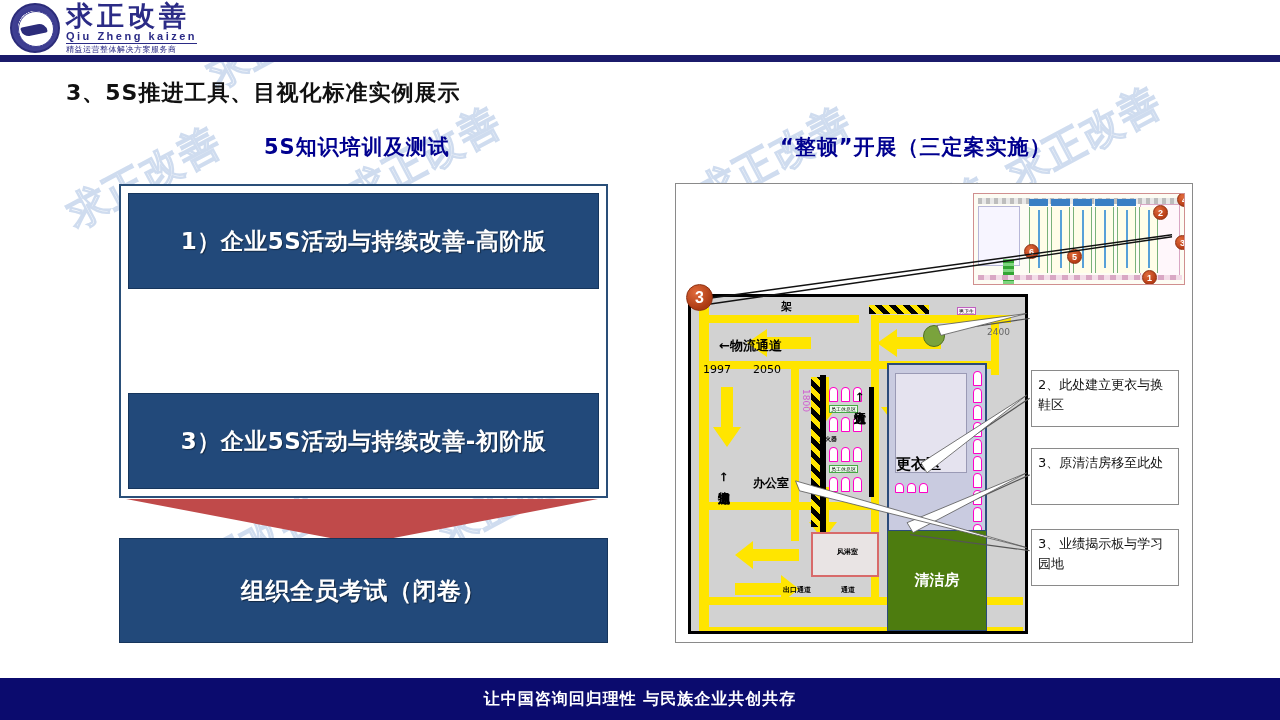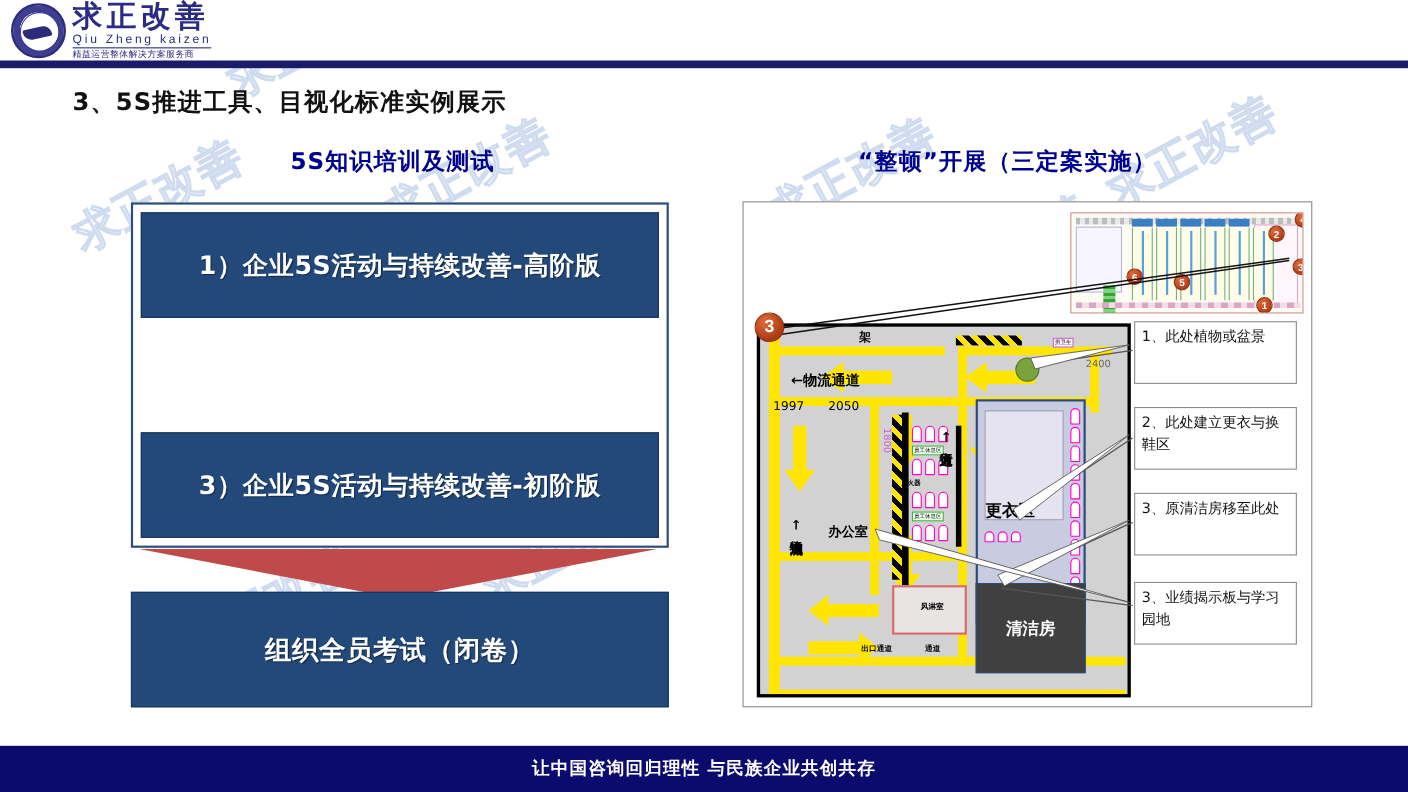--- a/index.html
+++ b/index.html
@@ -54,21 +54,21 @@
     background:#2c2c7a;
     border-radius:2px 10px 2px 10px;
     transform:rotate(-12deg);
   }
   #logo-text { display:flex; flex-direction:column; line-height:1; }
   #logo-cn {
     font-size:27px; font-weight:bold; color:#2b2b86; letter-spacing:4px;
     font-family:"DejaVu Sans","Liberation Sans",sans-serif;
   }
   #logo-en {
-    font-size:11px; font-weight:normal; color:#2b2b86; letter-spacing:2.5px;
+    font-size:11px; font-weight:bold; color:#2b2b86; letter-spacing:2.5px;
     margin-top:2px; border-bottom:1px solid #2b2b86; padding-bottom:1px;
   }
   #logo-tag {
     font-size:8px; color:#2b2b86; letter-spacing:0.5px; margin-top:2px;
     font-family:"DejaVu Sans","Liberation Sans",sans-serif;
   }
 
   
   #slide-title {
     position:absolute; left:66px; top:78px; z-index:4;
@@ -210,22 +210,22 @@
   }
   #locker-zone {
     position:absolute; left:196px; top:66px; width:100px; height:205px;
     background:#c9cbe0; border:2px solid #2b4b7a;
   }
   #locker-inner {
     position:absolute; left:6px; top:8px; width:72px; height:100px;
     background:#e5e3ef; border:1px solid #9a9ab5;
   }
   #clean-room {
-    position:absolute; left:196px; top:233px; width:100px; height:82px;
-    background:#404040; border:1px solid #2b4b7a;
+    position:absolute; left:196px; top:233px; width:100px; height:101px;
+    background:#4d7c0f; border:1px solid #2b4b7a;
     color:#ffffff; font-size:15px; font-weight:bold;
     display:flex; align-items:center; justify-content:center;
     font-family:"DejaVu Sans","Liberation Sans",sans-serif;
   }
   #gengyi-label {
     position:absolute; left:205px; top:158px;
     font-size:15px; font-weight:bold; color:#000;
     font-family:"DejaVu Sans","Liberation Sans",sans-serif;
   }
   #plant-circle {
@@ -445,21 +445,20 @@
     <div class="plan-label" style="left:150px; top:288px; font-size:7px;">通道</div>
     <div class="plan-label" style="left:90px; top:2px;  font-size:11px;">架</div>
     <div class="plan-label" style="left:128px; top:138px; font-size:6px;">灭火器</div>
 
     <div class="dim-label" style="left:12px;  top:66px;">1997</div>
     <div class="dim-label" style="left:62px;  top:66px;">2050</div>
     <div class="dim-label vert" style="left:110px; top:92px; writing-mode:vertical-rl; font-size:9px; color:#d060d0;">1800</div>
     <div class="dim-label" style="left:296px; top:30px; font-size:9px; color:#666;">2400</div>
   </div>
 
-  <div class="anno" id="anno-0">1、此处植物或盆景</div>
   <div class="anno" id="anno-1">2、此处建立更衣与换鞋区</div>
   <div class="anno" id="anno-2">3、原清洁房移至此处</div>
   <div class="anno" id="anno-3">3、业绩揭示板与学习园地</div>
 </div>
 
 <div id="footer">
   <div id="footer-text">让中国咨询回归理性  与民族企业共创共存</div>
 </div>
 
 </body></html>

